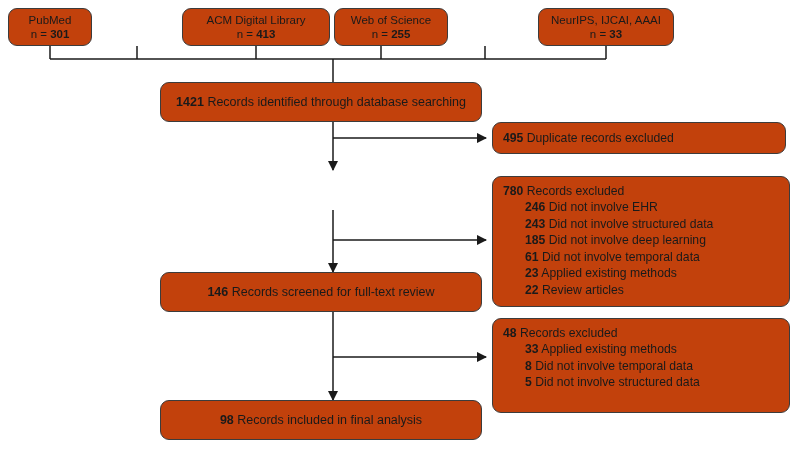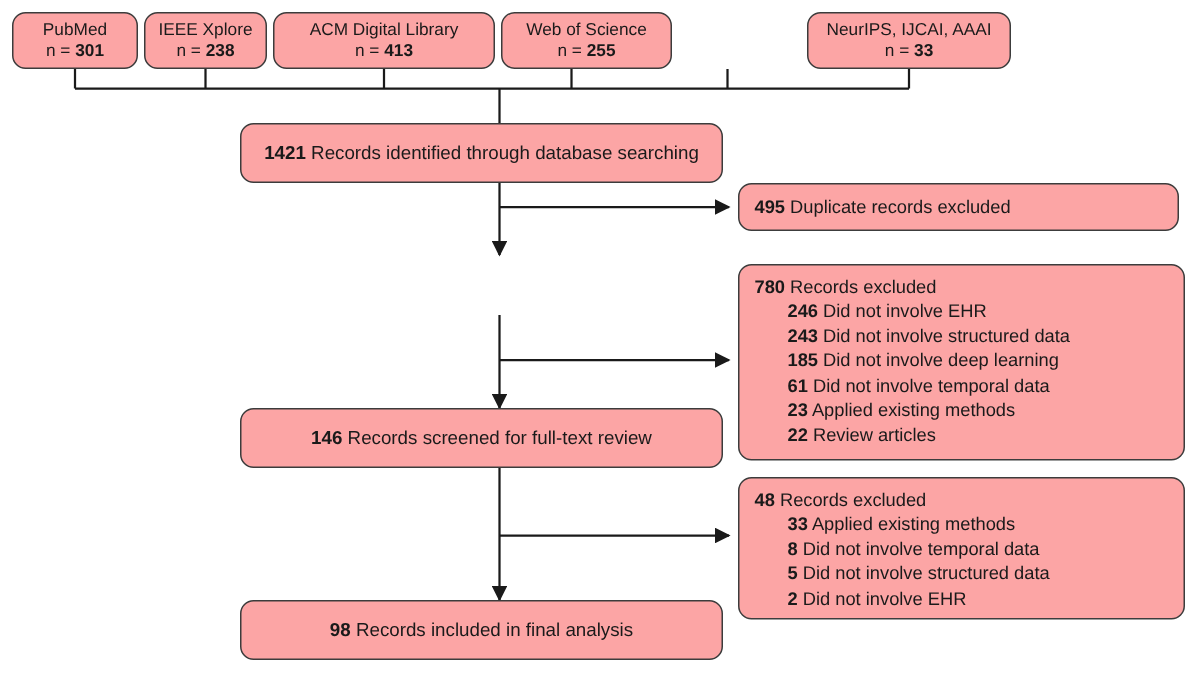--- a/index.html
+++ b/index.html
@@ -23,21 +23,21 @@
     position: absolute;
     left: 0;
     top: 0;
     width: 800px;
     height: 450px;
     pointer-events: none;
   }
   .box {
     position: absolute;
     box-sizing: border-box;
-    background: #fca5a5;
+    background: #c2410c;
     border: 1.6px solid #3c3c3c;
     border-radius: 9px;
     display: flex;
     flex-direction: column;
     justify-content: center;
   }
   
   .src {
     height: 38px;
     top: 8px;
@@ -108,24 +108,20 @@
       <path d="M 333 312 L 333 400" marker-end="url(#arrow)"></path>
       <path d="M 333 357 L 486 357" marker-end="url(#arrow)"></path>
     </g>
   </svg>
 
   <div class="box src" style="left:8px; width:84px;">
     <span class="name">PubMed</span>
     <span class="n"><span>n = </span><b>301</b></span>
   </div>
 
-  <div class="box src" style="left:96px; width:82px;">
-    <span class="name">IEEE Xplore</span>
-    <span class="n"><span>n = </span><b>238</b></span>
-  </div>
 
   <div class="box src" style="left:182px; width:148px;">
     <span class="name">ACM Digital Library</span>
     <span class="n"><span>n = </span><b>413</b></span>
   </div>
 
   <div class="box src" style="left:334px; width:114px;">
     <span class="name">Web of Science</span>
     <span class="n"><span>n = </span><b>255</b></span>
   </div>
@@ -161,16 +157,15 @@
     <span class="sub"><b>61</b> <span>Did not involve temporal data</span></span>
     <span class="sub"><b>23</b> <span>Applied existing methods</span></span>
     <span class="sub"><b>22</b> <span>Review articles</span></span>
   </div>
 
   <div class="box excl" style="top:318px; width:298px; height:95px;">
     <span class="head"><b>48</b> <span>Records excluded</span></span>
     <span class="sub"><b>33</b> <span>Applied existing methods</span></span>
     <span class="sub"><b>8</b> <span>Did not involve temporal data</span></span>
     <span class="sub"><b>5</b> <span>Did not involve structured data</span></span>
-    <span class="sub"><b>2</b> <span>Did not involve EHR</span></span>
   </div>
 
 </div>
 
 </body></html>

